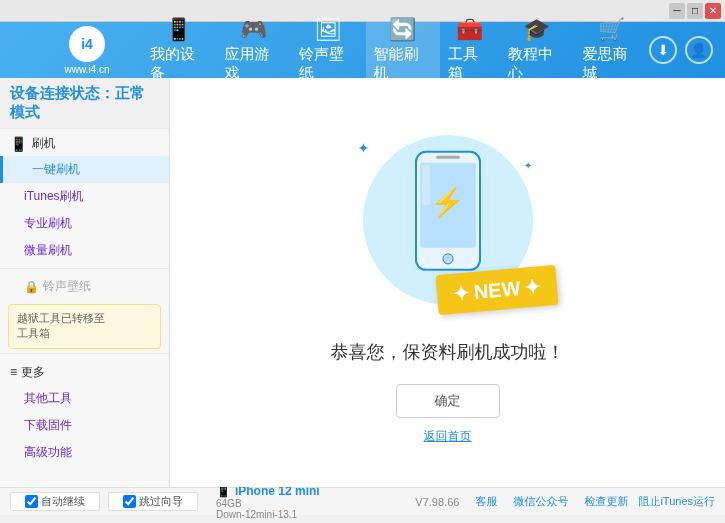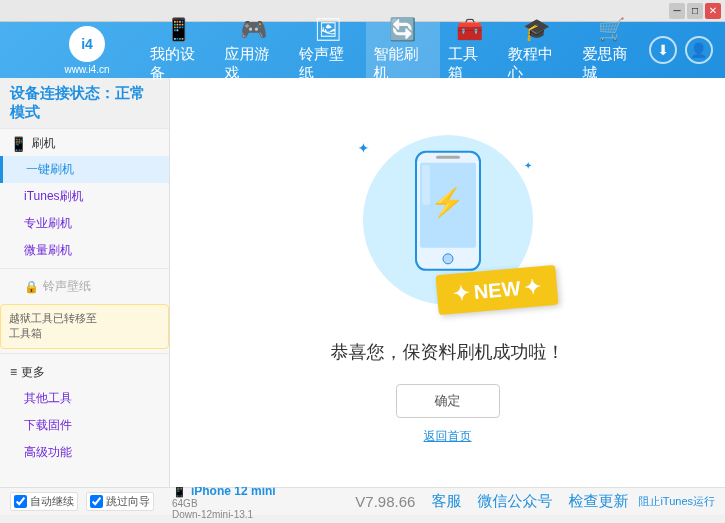--- a/index.html
+++ b/index.html
@@ -132,34 +132,34 @@
     .sidebar-item {
       padding: 5px 10px 5px 24px;
       font-size: 12px;
       color: #6d28d9;
       cursor: pointer;
     }
     .sidebar-item.active {
       color: #2090e0;
       background: #e0f0ff;
       border-left: 3px solid #2090e0;
-      padding-left: 23px;
+      padding-left: 29px;
     }
 
     .sidebar-divider { height: 1px; background: #e8e8e8; margin: 4px 0; }
 
     .sidebar-locked {
       padding: 5px 10px 5px 24px;
       font-size: 12px;
       color: #aaa;
       display: flex; align-items: center; gap: 4px;
     }
 
     .sidebar-notice {
-      margin: 4px 0;
+      margin: 4px 8px;
       padding: 6px 8px;
       background: #fff8e1;
       border: 1px solid #ffe082;
       border-radius: 4px;
       font-size: 11px;
       color: #666;
       line-height: 1.4;
     }
 
     .more-section { padding: 6px 10px 4px 10px; font-size: 12px; color: #333; display: flex; align-items: center; gap: 4px; }
@@ -250,21 +250,21 @@
       gap: 8px;
       flex: 1;
     }
     .checkbox-item {
       display: flex;
       align-items: center;
       gap: 3px;
       font-size: 11px;
       color: #555;
       border: 1px solid #e0e0e0;
-      padding: 1px 3px;
+      padding: 1px 14px;
       border-radius: 2px;
       background: white;
       cursor: pointer;
     }
     .checkbox-item input { cursor: pointer; }
 
     .device-info {
       display: flex;
       flex-direction: column;
       margin-left: 10px;
@@ -274,21 +274,21 @@
       font-weight: bold;
       color: #2090e0;
       display: flex; align-items: center; gap: 4px;
     }
     .device-detail { font-size: 10px; color: #888; }
 
     .bottom-right {
       display: flex;
       align-items: center;
       gap: 16px;
-      font-size: 15px;
+      font-size: 11px;
       color: #666;
     }
     .version-text { color: #888; }
 
     .stop-itunes {
       font-size: 11px;
       color: #2090e0;
       margin-left: 10px;
       cursor: pointer;
     }

